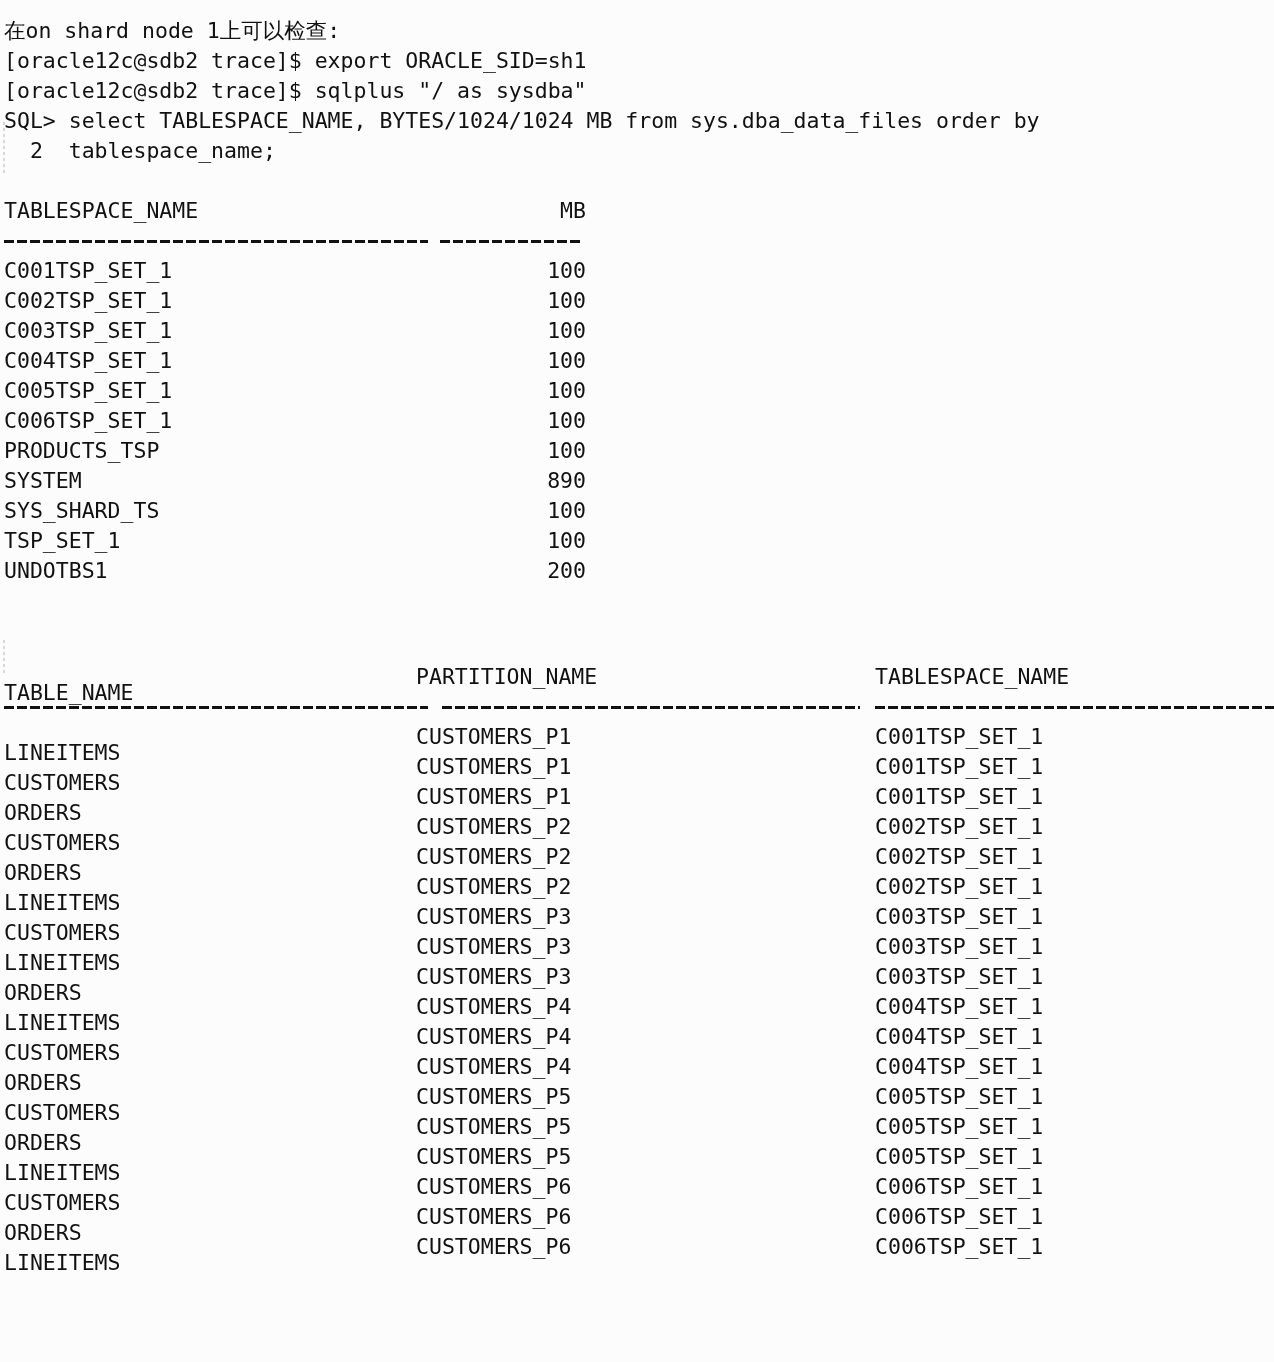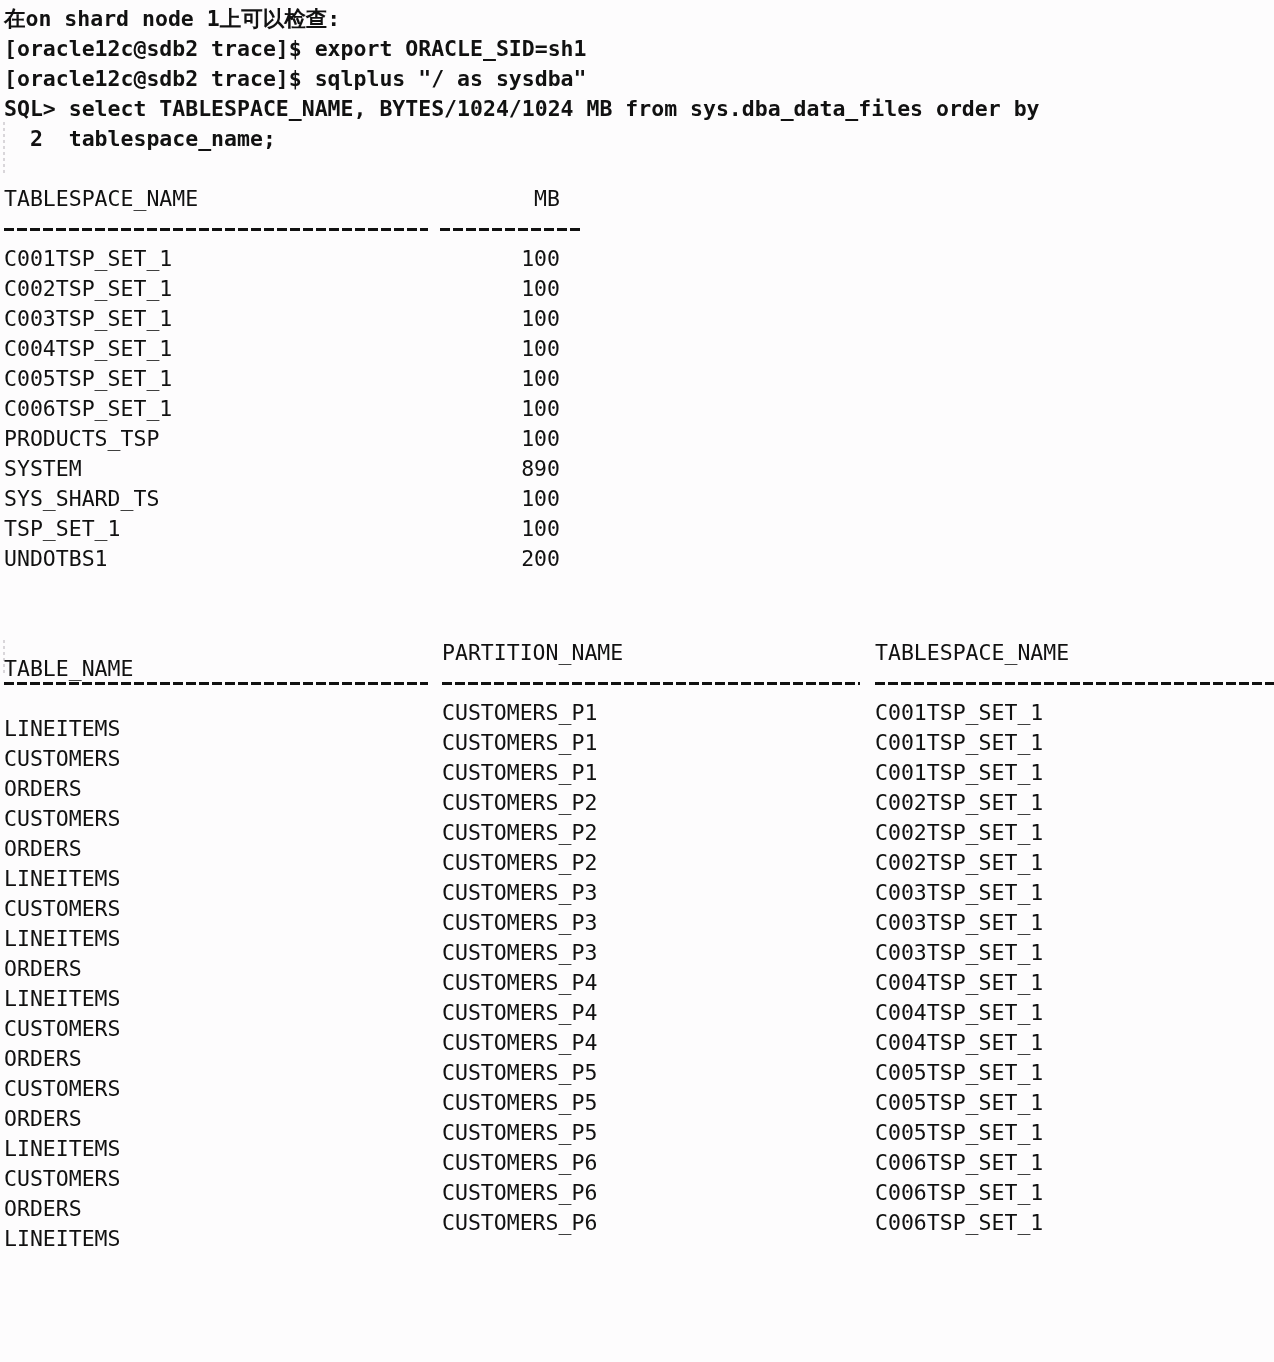--- a/index.html
+++ b/index.html
@@ -37,51 +37,51 @@
   .line {
     height: 30px;
     line-height: 30px;
     font-size: 21.5px;
     white-space: pre;
     letter-spacing: 0px;
     position: relative;
   }
   .line.blank { color: transparent; }
 
-  .console-block { padding-left: 4px; padding-top: 4px; font-weight: bold; }
+  .console-block { padding-left: 4px; padding-top: 16px; }
 
   
   .t1 { position: relative; }
   .t1 .row { height: 30px; line-height: 30px; font-size: 21.5px; position: relative; }
   .t1 .c-name {
     position: absolute; left: 4px; top: 0; white-space: pre;
   }
   .t1 .c-mb {
-    position: absolute; left: 360px; top: 0; width: 200px;
+    position: absolute; left: 386px; top: 0; width: 200px;
     text-align: right; white-space: pre;
   }
 
   
   .dashrule {
     height: 30px; position: relative;
   }
   .dashseg {
     position: absolute;
     top: 14px;
     height: 3px;
     background-image: linear-gradient(to right,
         #111111 0px, #111111 10px,
         transparent 10px, transparent 13px);
     background-size: 13px 3px;
   }
 
   
   .t2 .row { height: 30px; line-height: 30px; font-size: 21.5px; position: relative; }
   .t2 .col1 { position: absolute; left: 4px;   top: 16px; white-space: pre; }
-  .t2 .col2 { position: absolute; left: 442px; top: 0; white-space: pre; }
+  .t2 .col2 { position: absolute; left: 416px; top: 0; white-space: pre; }
   .t2 .col3 { position: absolute; left: 875px; top: 0; white-space: pre; }
 </style>
 </head>
 <body>
 
 <div class="gutter-guide" id="guide-a"></div>
 <div class="gutter-guide" id="guide-b"></div>
 
 <div class="screen">
 

